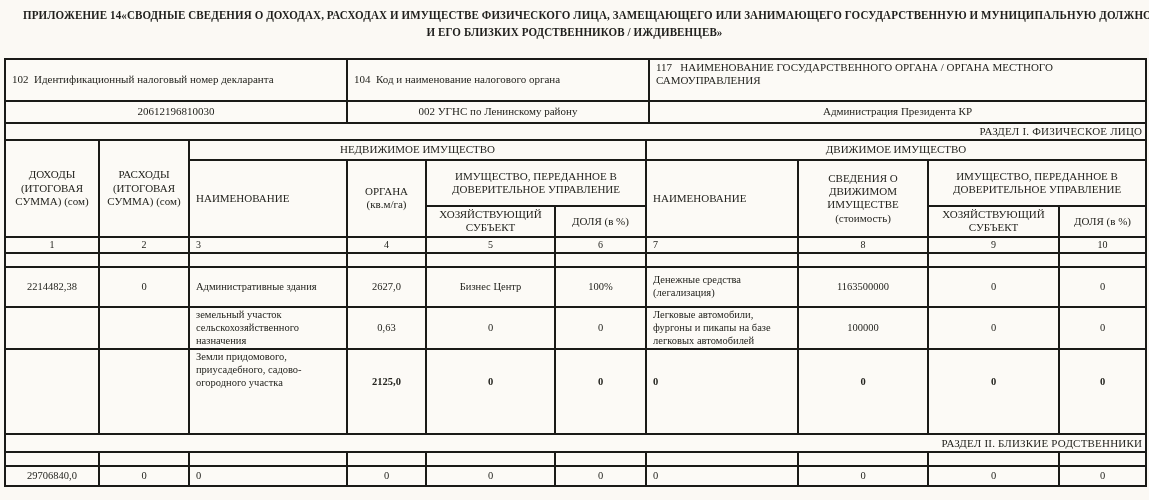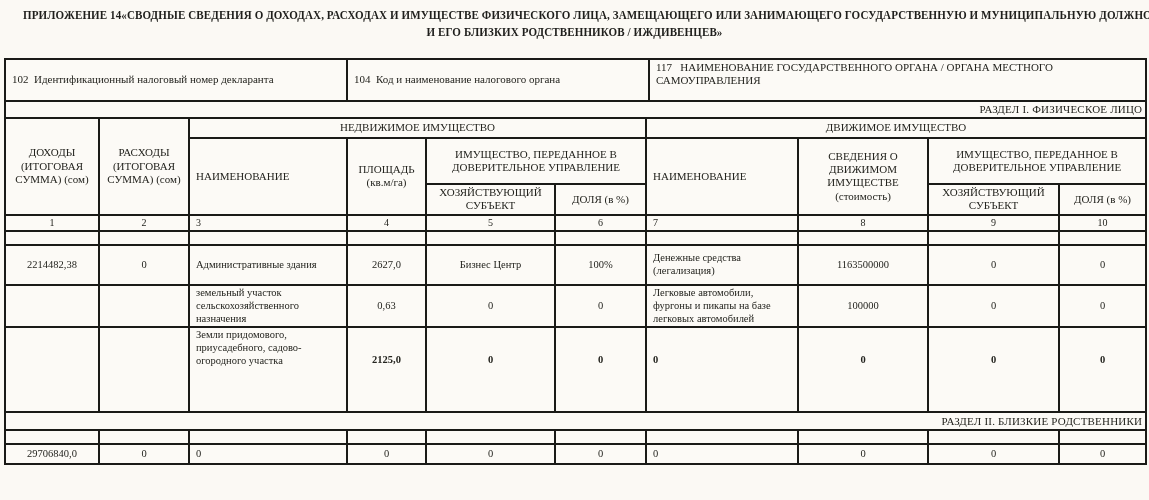--- a/index.html
+++ b/index.html
@@ -76,20 +76,25 @@
         <col style="width:302px">
         <col style="width:284px">
         <col style="width:213px">
     </colgroup>
     <tbody>
         <tr class="rA">
       <td colspan="2" class="left hcell">102&nbsp;&nbsp;Идентификационный налоговый номер декларанта</td>
       <td class="left hcell">104&nbsp;&nbsp;Код и наименование налогового органа</td>
       <td colspan="2" class="left hcell vtop">117&nbsp;&nbsp;&nbsp;НАИМЕНОВАНИЕ ГОСУДАРСТВЕННОГО ОРГАНА / ОРГАНА МЕСТНОГО САМОУПРАВЛЕНИЯ</td>
     </tr>
+    <tr class="rB">
+      <td colspan="2">20612196810030</td>
+      <td>002 УГНС по Ленинскому району</td>
+      <td colspan="2">Администрация Президента КР</td>
+    </tr>
   </tbody>
     </table>
 
   <table class="t-main">
     <colgroup>
       <col style="width:94px">
         <col style="width:90px">
         <col style="width:158px">
         <col style="width:79px">
         <col style="width:129px">
@@ -107,21 +112,21 @@
 
     <tr class="rGrp">
       <td rowspan="3" class="hcell">ДОХОДЫ (ИТОГОВАЯ СУММА) (сом)</td>
       <td rowspan="3" class="hcell">РАСХОДЫ (ИТОГОВАЯ СУММА) (сом)</td>
       <td colspan="4" class="hcell">НЕДВИЖИМОЕ ИМУЩЕСТВО</td>
       <td colspan="4" class="hcell">ДВИЖИМОЕ ИМУЩЕСТВО</td>
     </tr>
 
     <tr class="rSub">
       <td rowspan="2" class="left hcell">НАИМЕНОВАНИЕ</td>
-      <td rowspan="2" class="hcell">ПЛОЩАДЬ (кв.м/га)</td>
+      <td rowspan="2" class="hcell">ОРГАНА (кв.м/га)</td>
       <td colspan="2" class="hcell">ИМУЩЕСТВО, ПЕРЕДАННОЕ В ДОВЕРИТЕЛЬНОЕ УПРАВЛЕНИЕ</td>
       <td rowspan="2" class="left hcell">НАИМЕНОВАНИЕ</td>
       <td rowspan="2" class="hcell">СВЕДЕНИЯ О ДВИЖИМОМ ИМУЩЕСТВЕ (стоимость)</td>
       <td colspan="2" class="hcell">ИМУЩЕСТВО, ПЕРЕДАННОЕ В ДОВЕРИТЕЛЬНОЕ УПРАВЛЕНИЕ</td>
     </tr>
 
     <tr class="rSub2">
       <td class="hcell">ХОЗЯЙСТВУЮЩИЙ СУБЪЕКТ</td>
       <td class="hcell">ДОЛЯ (в %)</td>
       <td class="hcell">ХОЗЯЙСТВУЮЩИЙ СУБЪЕКТ</td>

